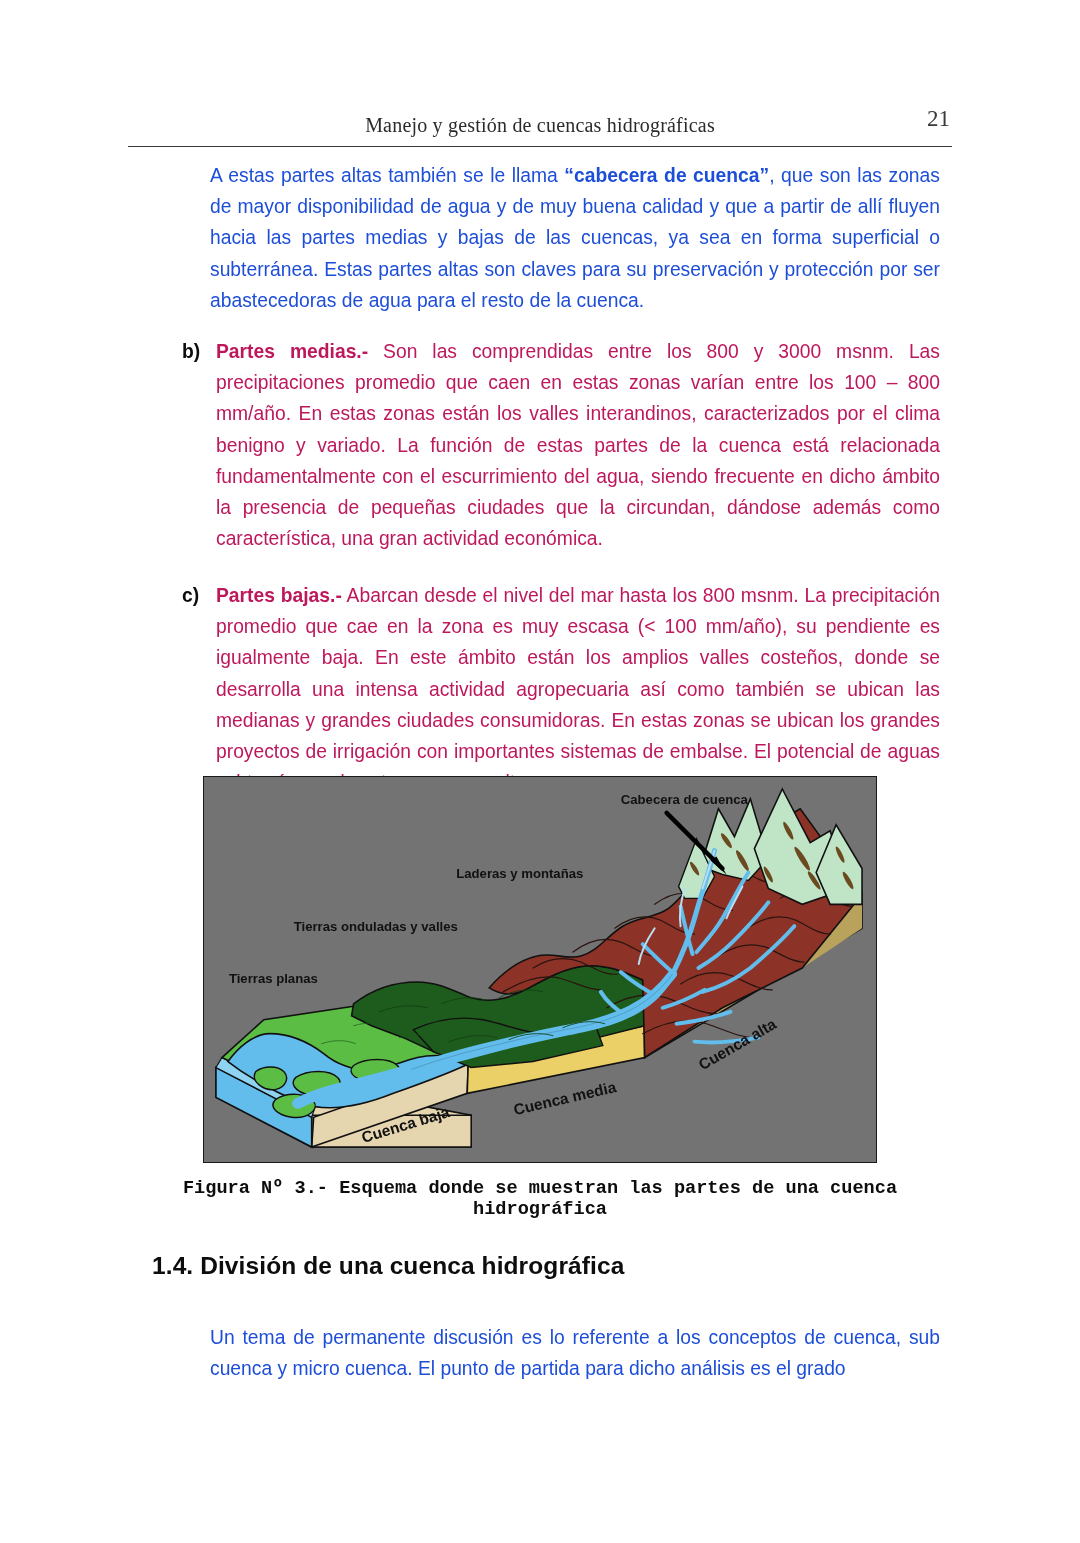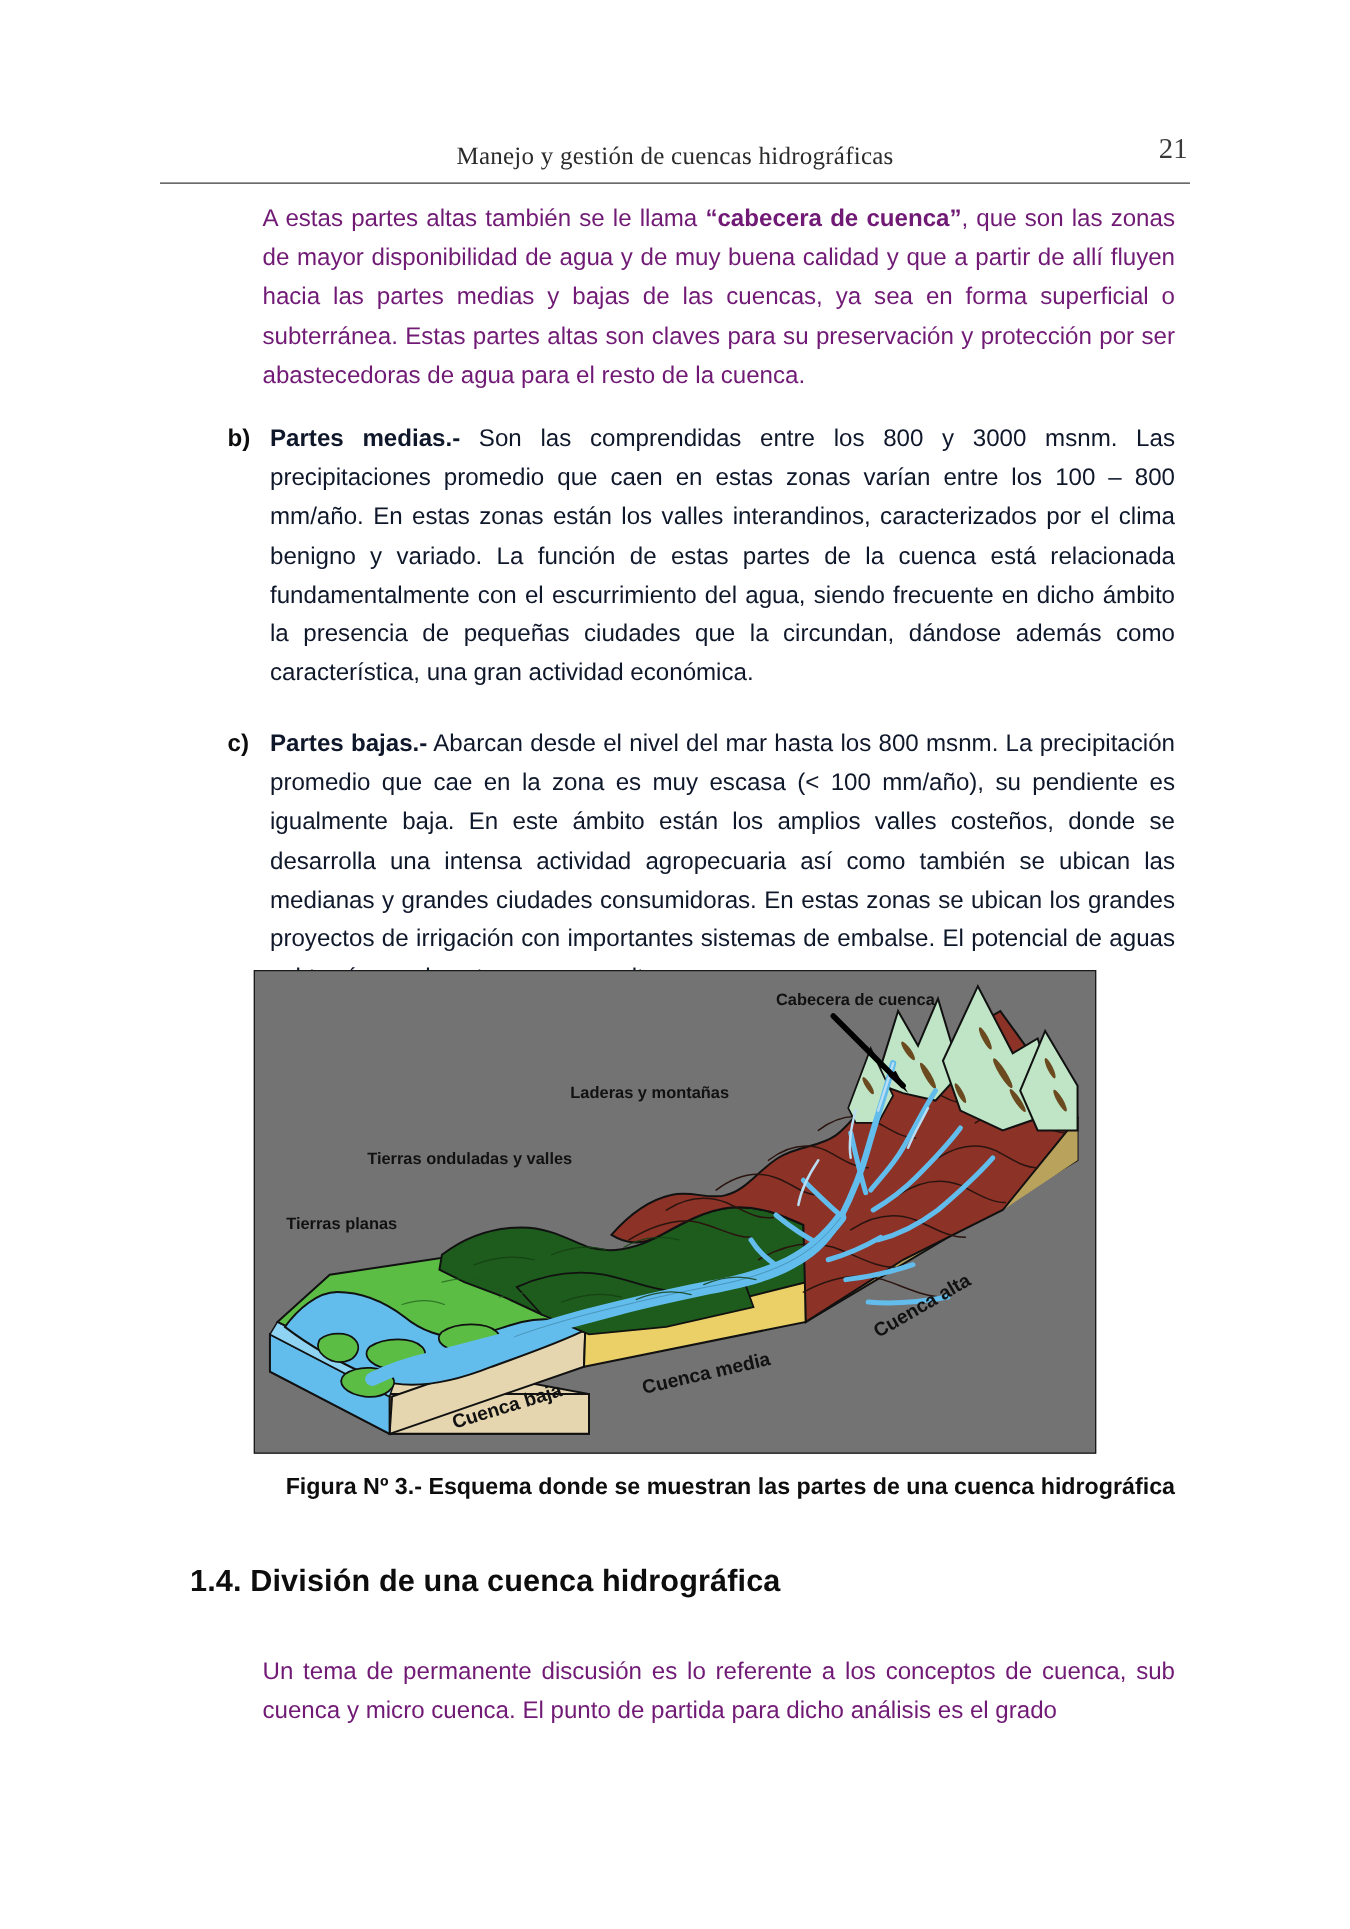--- a/index.html
+++ b/index.html
@@ -55,21 +55,21 @@
     position: absolute;
     left: 0;
     top: 160px;
     width: 1080px;
   }
   p.para {
     margin: 0;
     font-size: 19.3px;
     line-height: 31.2px;
     text-align: justify;
-    color: #701a75;
+    color: #1d4ed8;
   }
   .para-plain {
     position: absolute;
     left: 210px;
     width: 730px;
   }
   .list-item {
     position: absolute;
     left: 182px;
     width: 758px;
@@ -81,21 +81,21 @@
     font-size: 19.3px;
     line-height: 31.2px;
     font-weight: bold;
     color: #0d0d0d;
   }
   .list-body {
     flex: 1 1 auto;
     font-size: 19.3px;
     line-height: 31.2px;
     text-align: justify;
-    color: #0f172a;
+    color: #be185d;
   }
   .lead {
     font-weight: bold;
   }
   .bold-inline {
     font-weight: bold;
   }
 
   
   .figure-frame {
@@ -111,24 +111,25 @@
   .figure-frame svg {
     display: block;
     width: 100%;
     height: 100%;
   }
   .fig-caption {
     position: absolute;
     left: 140px;
     top: 1178px;
     width: 800px;
-    text-align: right;
+    text-align: center;
     font-size: 18.6px;
     font-weight: bold;
     color: #0d0d0d;
+    font-family: Liberation Mono, monospace;
   }
 
   
   .section-heading {
     position: absolute;
     left: 152px;
     top: 1252px;
     font-size: 24.5px;
     font-weight: bold;
     color: #0d0d0d;

